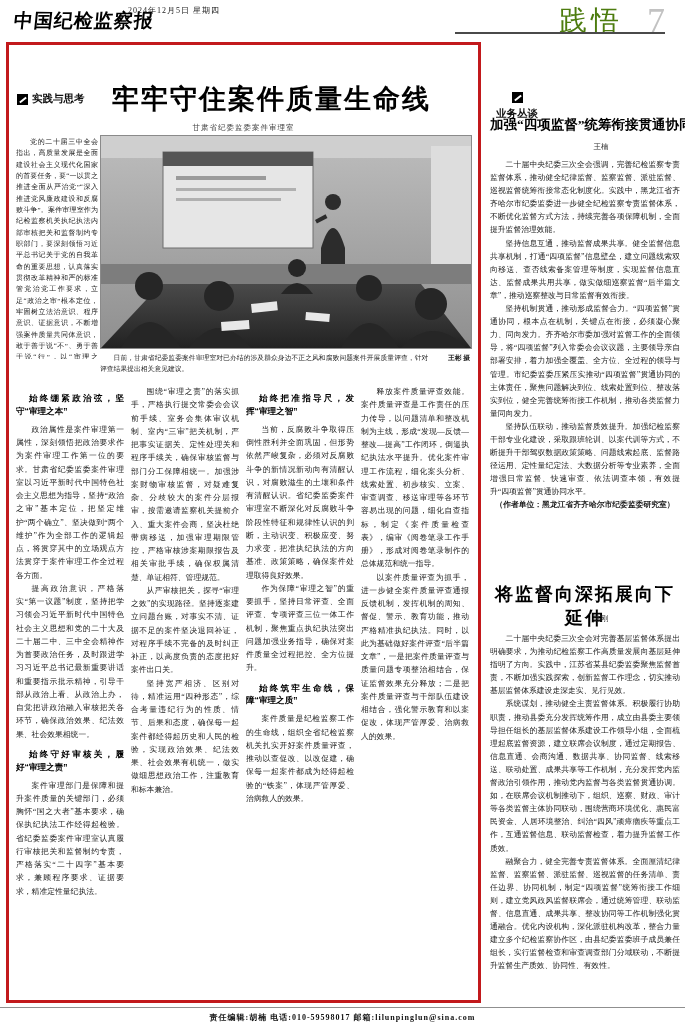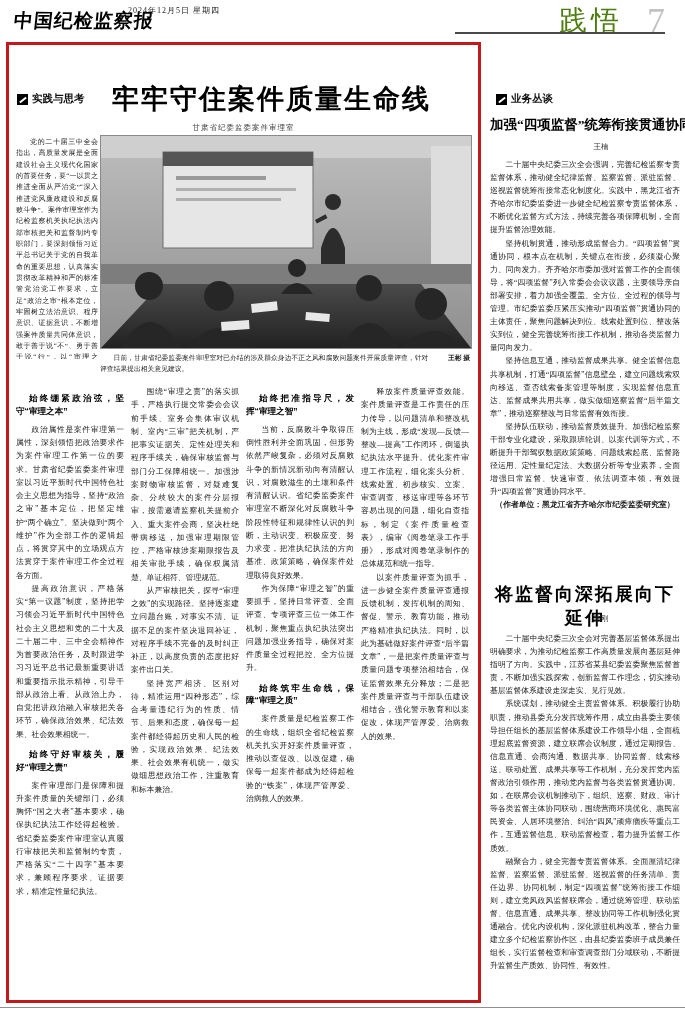--- a/index.html
+++ b/index.html
@@ -31,21 +31,21 @@
            text-align:justify;color:#222;}
   .caption p{margin:0;text-indent:2em;}
   .caption .credit{float:right;font-weight:bold;margin-left:6px;}
   .col{position:absolute;top:340px;width:108px;height:602px;overflow:hidden;
        font-size:7.8px;line-height:1.7;text-align:justify;}
   .col p{margin:0;text-indent:2em;}
   .col h4{margin:7px 0 5px;font-family:"Liberation Sans","DejaVu Sans",sans-serif;
           font-size:8.6px;font-weight:bold;text-indent:1.5em;line-height:1.5;color:#000;}
   
   .rail{position:absolute;left:490px;top:42px;width:190px;height:955px;}
-  .rail .tag{left:6px;top:50px;}
+  .rail .tag{left:6px;top:50px;flex-direction:column;}
   .rail-title1{position:absolute;left:0;top:74px;width:100%;text-align:center;white-space:nowrap;
                font-size:13.5px;font-weight:bold;color:#000;}
   .rail-author{position:absolute;left:16px;width:100%;text-align:center;font-size:7.5px;color:#333;}
   .rail-body{position:absolute;left:0;width:100%;overflow:hidden;
              font-size:7.8px;line-height:1.68;text-align:justify;}
   .rail-body p{margin:0;text-indent:2em;}
   .rail-body .attrib{text-indent:0;text-align:center;font-weight:bold;}
   .rail-title2{position:absolute;left:0;top:540px;width:100%;text-align:center;
                font-size:18px;font-weight:bold;letter-spacing:2px;color:#000;}
   
@@ -154,29 +154,30 @@
 
   <div class="rail">
     <div class="tag" style="position:absolute;">
       <span class="sq"></span>
       <span>业务丛谈</span>
     </div>
     <div class="rail-title1">加强“四项监督”统筹衔接贯通协同</div>
     <div class="rail-author" style="top:100px;">王楠</div>
     <div class="rail-body" style="top:116px;height:412px;">
       <p>二十届中央纪委三次全会强调，完善纪检监察专责监督体系，推动健全纪律监督、监察监督、派驻监督、巡视监督统筹衔接常态化制度化。实践中，黑龙江省齐齐哈尔市纪委监委进一步健全纪检监察专责监督体系，不断优化监督方式方法，持续完善各项保障机制，全面提升监督治理效能。</p>
+      <p>坚持信息互通，推动监督成果共享。健全监督信息共享机制，打通“四项监督”信息壁垒，建立问题线索双向移送、查否线索备案管理等制度，实现监督信息直达、监督成果共用共享，做实做细巡察监督“后半篇文章”，推动巡察整改与日常监督有效衔接。</p>
       <p>坚持机制贯通，推动形成监督合力。“四项监督”贯通协同，根本点在机制，关键点在衔接，必须凝心聚力、同向发力。齐齐哈尔市委加强对监督工作的全面领导，将“四项监督”列入常委会会议议题，主要领导亲自部署安排，着力加强全覆盖、全方位、全过程的领导与管理。市纪委监委压紧压实推动“四项监督”贯通协同的主体责任，聚焦问题解决到位、线索处置到位、整改落实到位，健全完善统筹衔接工作机制，推动各类监督力量同向发力。</p>
-      <p>坚持信息互通，推动监督成果共享。健全监督信息共享机制，打通“四项监督”信息壁垒，建立问题线索双向移送、查否线索备案管理等制度，实现监督信息直达、监督成果共用共享，做实做细巡察监督“后半篇文章”，推动巡察整改与日常监督有效衔接。</p>
       <p>坚持队伍联动，推动监督质效提升。加强纪检监察干部专业化建设，采取跟班轮训、以案代训等方式，不断提升干部驾驭数据政策策略、问题线索起底、监督路径运用、定性量纪定法、大数据分析等专业素养，全面增强日常监督、快速审查、依法调查本领，有效提升“四项监督”贯通协同水平。</p>
       <p class="attrib">（作者单位：黑龙江省齐齐哈尔市纪委监委研究室）</p>
     </div>
     <div class="rail-title2">将监督向深拓展向下延伸</div>
     <div class="rail-author" style="top:572px;">陈刚</div>
     <div class="rail-body" style="top:590px;height:365px;">
       <p>二十届中央纪委三次全会对完善基层监督体系提出明确要求，为推动纪检监察工作高质量发展向基层延伸指明了方向。实践中，江苏省某县纪委监委聚焦监督首责，不断加强实践探索，创新监督工作理念，切实推动基层监督体系建设走深走实、见行见效。</p>
       <p>系统谋划，推动健全主责监督体系。积极履行协助职责，推动县委充分发挥统筹作用，成立由县委主要领导担任组长的基层监督体系建设工作领导小组，全面梳理起底监督资源，建立联席会议制度，通过定期报告、信息直通、会商沟通、数据共享、协同监督、线索移送、联动处置、成果共享等工作机制，充分发挥党内监督政治引领作用，推动党内监督与各类监督贯通协调。如，在联席会议机制推动下，组织、巡察、财政、审计等各类监督主体协同联动，围绕营商环境优化、惠民富民资金、人居环境整治、纠治“四风”顽瘴痼疾等重点工作，互通监督信息、联动监督检查，着力提升监督工作质效。</p>
       <p>融聚合力，健全完善专责监督体系。全面厘清纪律监督、监察监督、派驻监督、巡视监督的任务清单、责任边界、协同机制，制定“四项监督”统筹衔接工作细则，建立党风政风监督联席会，通过统筹管理、联动监督、信息直通、成果共享、整改协同等工作机制强化贯通融合。优化内设机构，深化派驻机构改革，整合力量建立多个纪检监察协作区，由县纪委监委班子成员兼任组长，实行监督检查和审查调查部门分域联动，不断提升监督生产质效、协同性、有效性。</p>
     </div>
   </div>
 
   <div class="foot-rule"></div>
+  <div class="footer">责任编辑:胡楠  电话:010-59598017  邮箱:lilunpinglun@sina.com</div>
 
 </div>
 
 </body></html>

